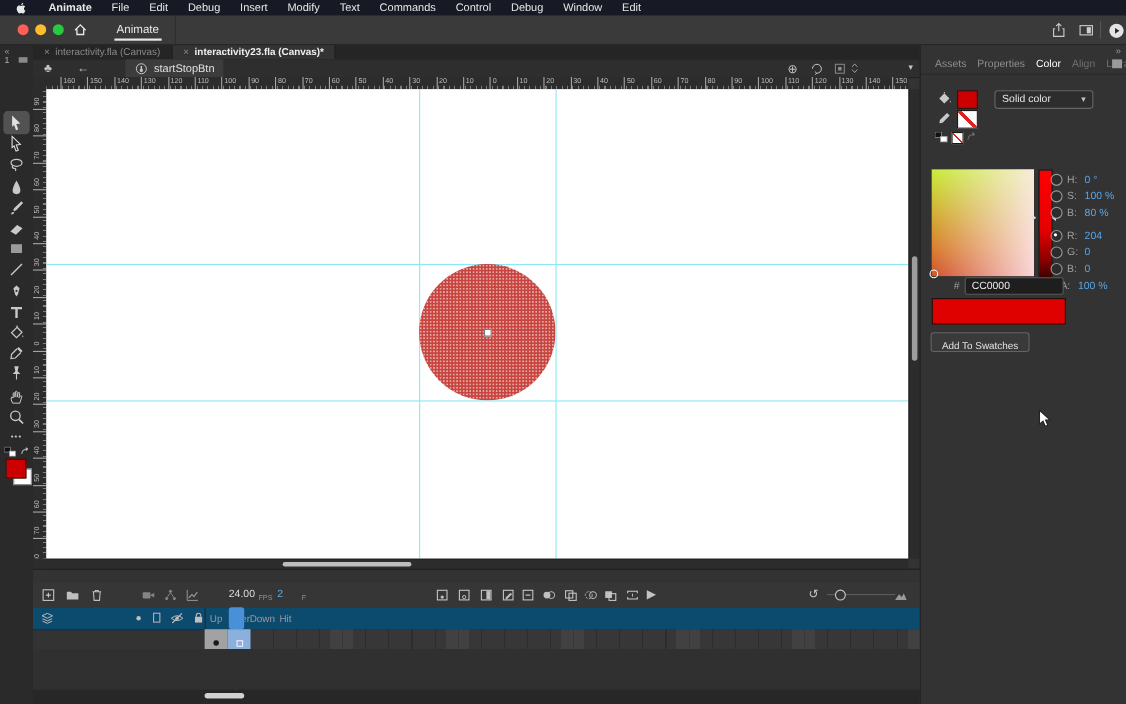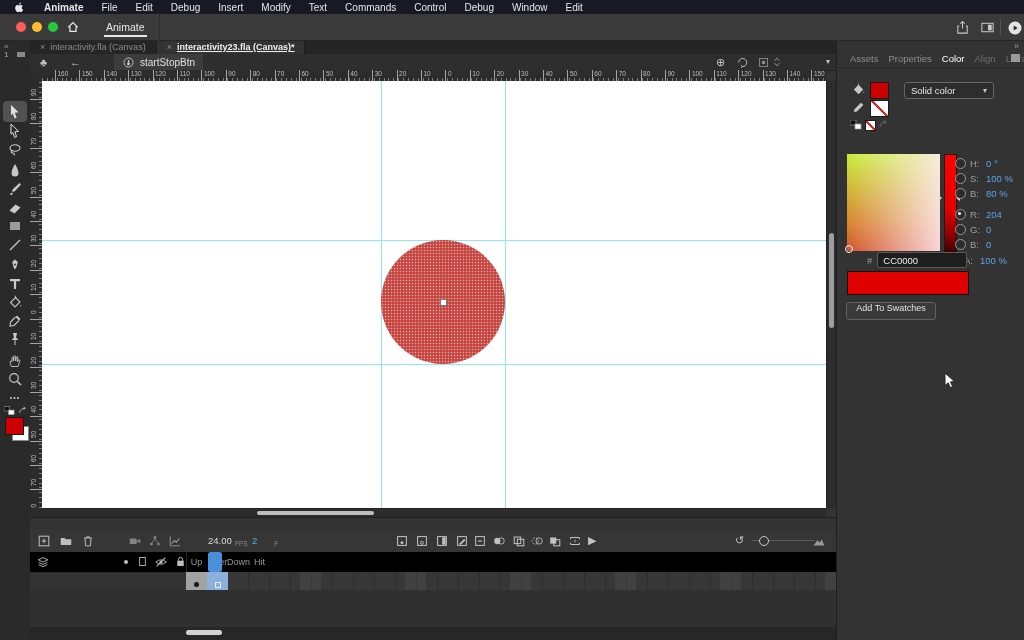--- a/index.html
+++ b/index.html
@@ -117,35 +117,35 @@
   .radio{width:9px;height:9px;border:1px solid #9a9a9a;border-radius:50%;position:relative;background:#2c2c2c;}
   .radio.on:after{content:"";position:absolute;left:2px;top:2px;width:3px;height:3px;
     border-radius:50%;background:#fff;}
   .clab{color:#9f9f9f;width:12px;}
   .cval{color:#58a6e8;}
   .hexrow{position:absolute;left:30px;top:172px;display:flex;align-items:center;gap:5px;}
   .hexbox{width:78px;height:14px;background:#1e1e1e;border:1px solid #5a5a5a;border-radius:2px;
     color:#ececec;display:flex;align-items:center;padding:0 5px;font-size:9.5px;}
   .preview{position:absolute;left:10px;top:191px;width:120px;height:22px;border:1.5px solid #111;}
   .addbtn{position:absolute;left:9px;top:222px;width:88px;height:16px;border:1px solid #636363;
-    border-radius:3px;background:#3a3a3a;color:#e2e2e2;display:flex;align-items:flex-start;
+    border-radius:3px;background:#3a3a3a;color:#e2e2e2;display:flex;align-items:flex-end;
     justify-content:center;font-size:9px;}
 
   
   .timeline{position:absolute;left:30px;top:517px;width:806px;height:123px;background:#333;
     border-top:1px solid #1f1f1f;font-size:9.5px;}
   .tl-tabs{position:absolute;left:0;top:0;width:806px;height:12px;background:#282828;
     display:flex;align-items:center;}
   .tl-tab{padding:0 10px;height:12px;display:flex;align-items:center;}
   .tl-tab.active{background:#383838;color:#f0f0f0;font-weight:bold;}
   .tl-tab.idle{color:#8a8a8a;}
   .tl-controls{position:absolute;left:0;top:12px;width:806px;height:22px;background:#363636;
     border-bottom:1px solid #2a2a2a;}
   .tli{position:absolute;top:4px;width:14px;height:14px;}
-  .tl-lheader{position:absolute;left:0;top:34px;width:806px;height:20px;background:#000000;
+  .tl-lheader{position:absolute;left:0;top:34px;width:806px;height:20px;background:#0c4a6e;
     border-bottom:1px solid #2a2a2a;}
   .fhead{position:absolute;top:5px;transform:translateX(-50%);color:#9a9a9a;font-size:9px;}
   .namecol-div{position:absolute;left:156px;top:34px;width:1px;height:75px;background:#272727;}
   .layerrow{position:absolute;left:0;top:54px;width:156px;height:18px;background:#3d6ca6;
     display:flex;align-items:center;color:#f2f2f2;}
   .kf{position:absolute;top:54px;width:21px;height:18px;}
   .framegrid{position:absolute;left:198px;top:54px;width:608px;height:18px;background:#373737;
     background-image:
       repeating-linear-gradient(90deg,transparent 0 72px,rgba(255,255,255,0.05) 72px 93px,transparent 93px 105px),
       repeating-linear-gradient(90deg,transparent 0 20px,#2d2d2d 20px 21px);}
@@ -362,21 +362,21 @@
     <span class="abs" style="left:5px;top:377px;width:17px;height:16px;background:#cc0000;border:1px solid #1a1a1a;"></span>
   </div>
 
   <div class="doctabs">
     <div class="doctab inactive">
       <span class="x">×</span>
       <span>interactivity.fla (Canvas)</span>
     </div>
     <div class="doctab active">
       <span class="x">×</span>
-      <span style="font-weight:bold;text-decoration:underline;">interactivity23.fla (Canvas)*</span>
+      <span style="font-weight:bold;">interactivity23.fla (Canvas)*</span>
     </div>
   </div>
 
   <div class="editbar">
     <span class="abs glyph" style="left:10px;top:2px;font-size:11px;">♣</span>
     <span class="abs glyph" style="left:40px;top:2px;font-size:11px;">←</span>
     <div class="chip">
       <span class="ico" style="width:13px;height:13px;">
           <svg viewBox="0 0 16 16">
             <circle cx="8" cy="8" r="5.6" fill="none" stroke="#c9c9c9" stroke-width="1.1"></circle>

